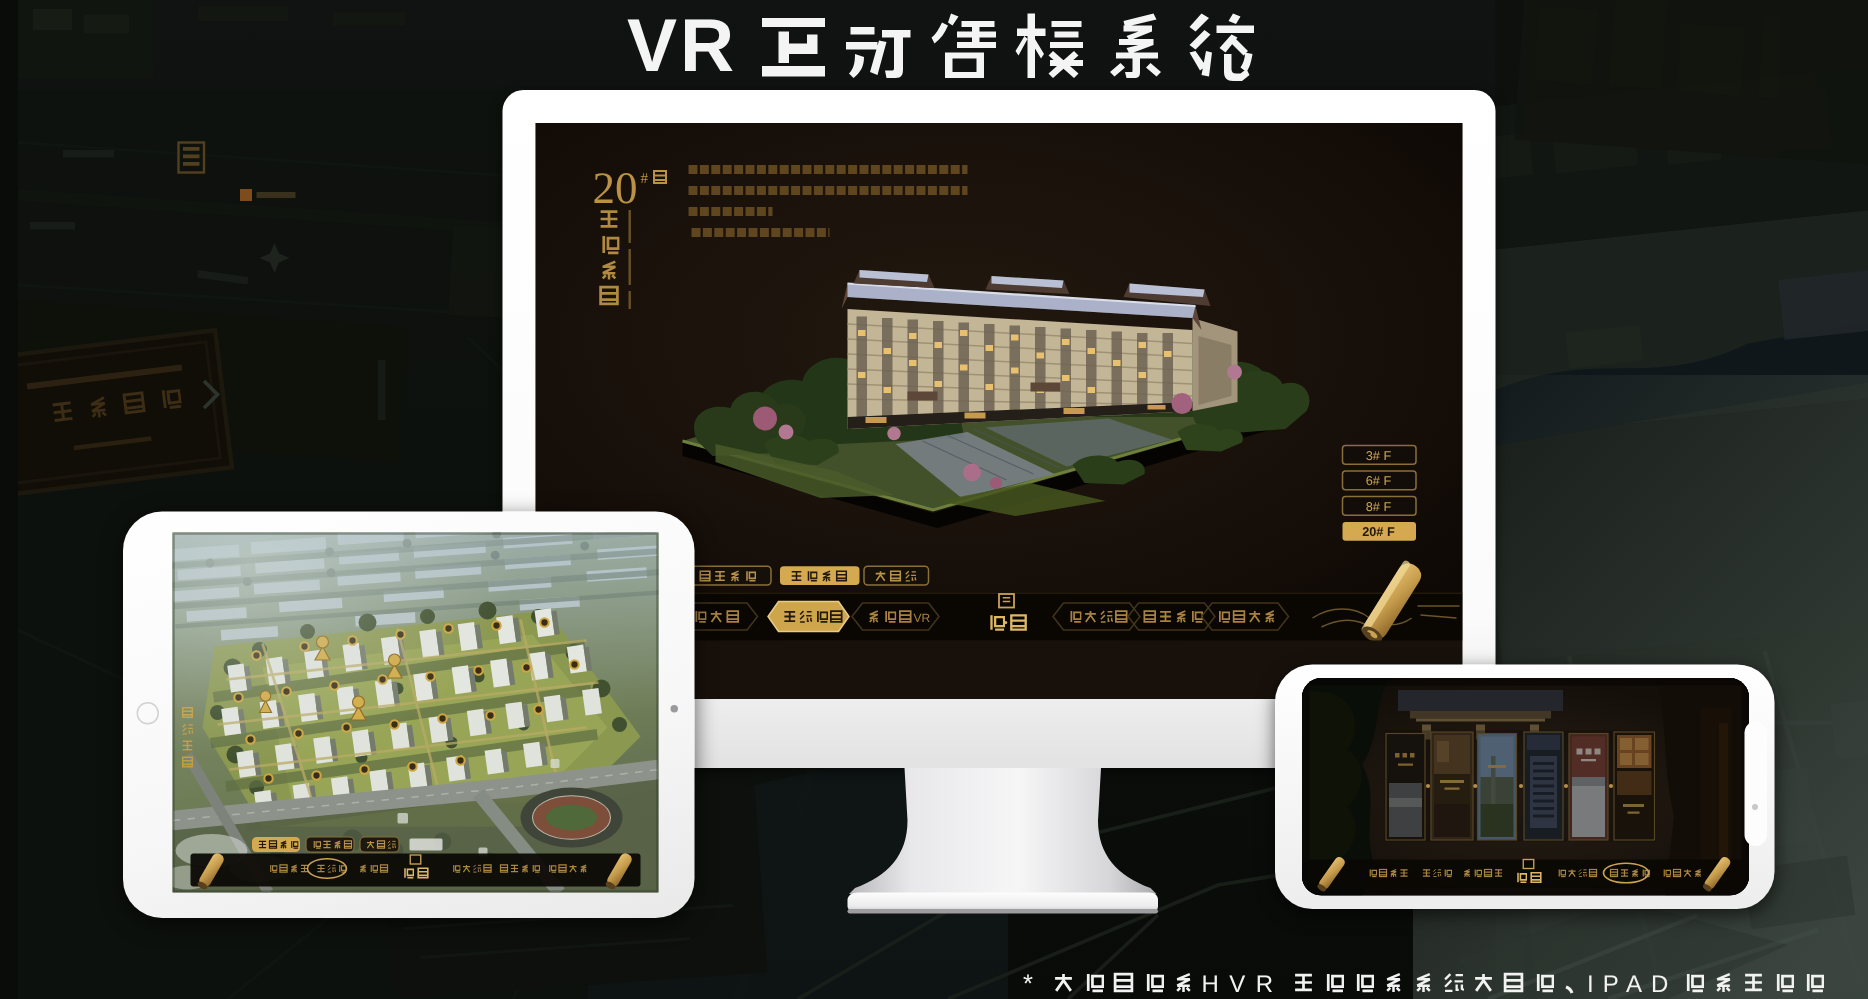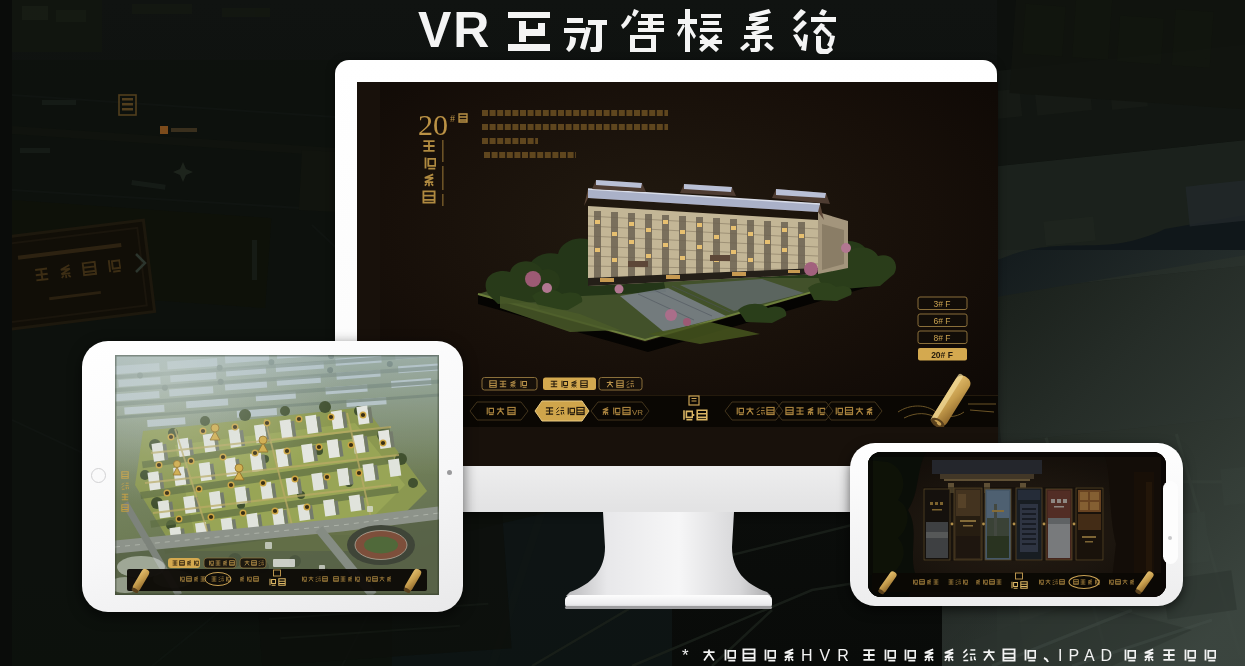--- a/index.html
+++ b/index.html
@@ -202,21 +202,21 @@
     </g>
 
     <g transform="translate(380,7)">
       <path d="M9,0 l5,3 l-9,9 l-4,-3 z M11,11 l4,3 l-10,10 l-4,-3 z M1,26 l4,-1 l7,10 l-4,3 z M12,25 l4,1 l-2,16 l-5,-1 z M30,0 l5,2 l-3,5 l-5,-2 z M19,8 h25 v5 h-25 z M29,14 l4,2 l-8,10 l-4,-3 z M31,16 l9,9 l-3,3 l-9,-9 z M24,27 h5 v10 c0,2 1,3 3,3 h3 l4,-3 l2,4 l-5,4 h-6 c-4,0 -6,-2 -6,-6 z M38,26 l5,1 c-1,6 -2,9 -4,12 l-4,-3 c2,-3 3,-6 3,-10 z"></path>
     </g>
   </g>
 </svg>
 
 <div class="abs" id="monitor" style="left:323px;top:60px;width:662px;height:452px;border-radius:14px;background:linear-gradient(180deg,#ffffff 0%,#fbfbfb 78%,#e3e3e4 99%);box-shadow:0 2px 8px rgba(0,0,0,0.55);"></div>
 
-<div class="abs" id="mscreen" style="left:345px;top:82px;width:618px;height:384px;background:#18110b;overflow:hidden;padding-left:23px;">
+<div class="abs" id="mscreen" style="left:345px;top:82px;width:618px;height:384px;background:#18110b;overflow:hidden;">
 <svg width="618" height="345" viewBox="0 0 618 345">
   <defs>
     <radialGradient id="scrbg" cx="0.45" cy="0.42" r="0.75">
       <stop offset="0" stop-color="#221a10"></stop>
             <stop offset="0.6" stop-color="#170f09"></stop>
             <stop offset="1" stop-color="#0d0805"></stop>
     </radialGradient>
     <linearGradient id="goldv" x1="0" y1="0" x2="1" y2="1">
       <stop offset="0" stop-color="#e7c271"></stop>
             <stop offset="0.5" stop-color="#c59c4c"></stop>

